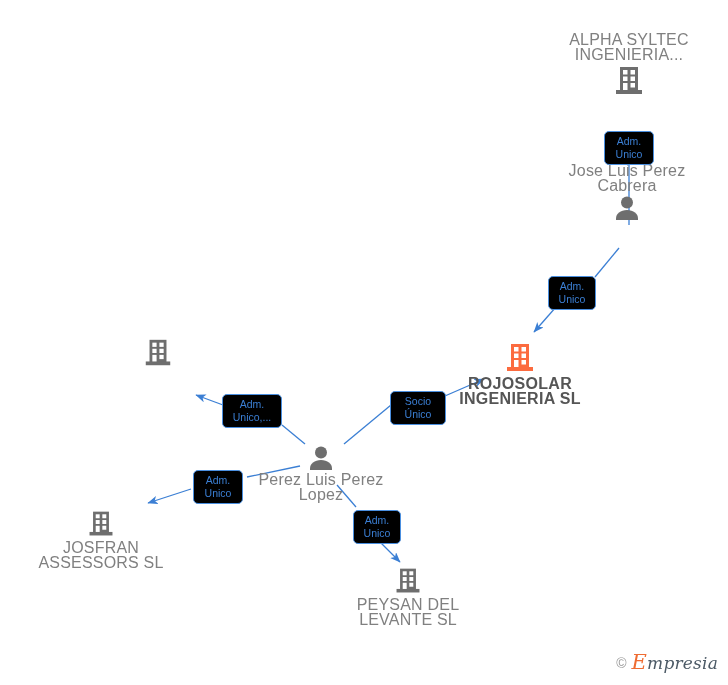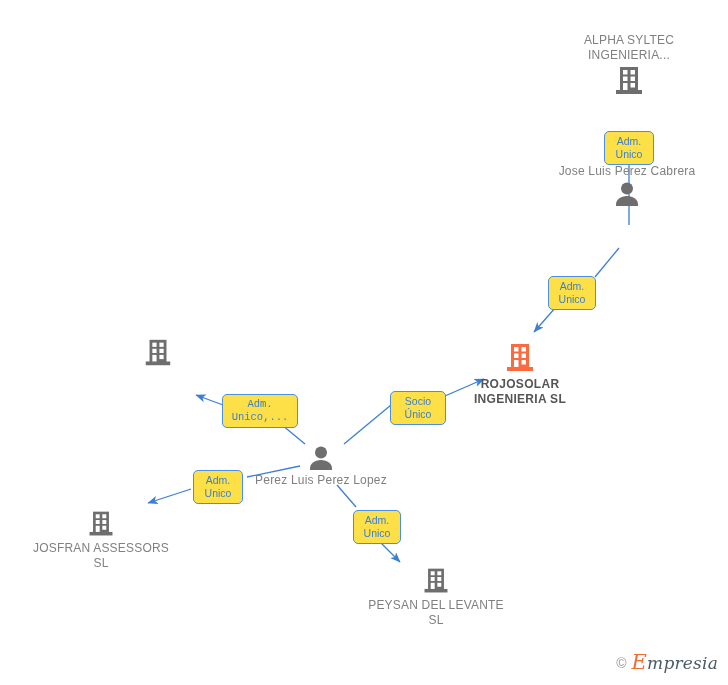--- a/index.html
+++ b/index.html
@@ -36,45 +36,45 @@
 
   
   .node {
     position: absolute;
     width: 150px;
     margin-left: -75px;
     text-align: center;
     line-height: 14.5px;
   }
   .node-label {
-    font-size: 12px;
+    font-size: 16px;
     color: #808080;
     letter-spacing: 0.2px;
     white-space: pre-line;
   }
   .node-label.highlight {
     color: #555555;
     font-weight: bold;
-    font-size: 12px;
+    font-size: 16px;
     letter-spacing: 0.3px;
   }
   .icon-wrap {
     display: block;
     line-height: 0;
   }
   .icon-wrap svg { display: inline-block; }
 
   
   .node.label-top .node-label { margin-bottom: 2px; }
   .node.label-bottom .node-label { margin-top: 2px; }
 
   
   .rel-chip {
     position: absolute;
-    background: #fde047;
+    background: #000000;
     border: 1.4px solid #4a8fe0;
     border-radius: 5px;
     color: #3b7fd4;
     font-size: 10.5px;
     line-height: 13px;
     text-align: center;
     padding: 3px 5px 3px 5px;
     white-space: pre-line;
     box-sizing: border-box;
   }
@@ -245,21 +245,21 @@
           <rect x="11" y="12.5" width="4.5" height="4.5"></rect>
           <rect x="18.5" y="12.5" width="4.5" height="4.5"></rect>
           <rect x="11" y="19" width="4.5" height="7"></rect>
           <rect x="18.5" y="19" width="4.5" height="4.5"></rect>
         </g>
       </svg>
     </span>
     <div class="node-label">JOSFRAN ASSESSORS SL</div>
   </div>
 
-  <div class="node label-bottom" style="left:436px; top:566px;">
+  <div class="node label-bottom" style="left:408px; top:566px;">
     <span class="icon-wrap">
       <svg width="30" height="30" viewBox="0 0 34 34" xmlns="http://www.w3.org/2000/svg">
         <g fill="#6e6e6e">
           <rect x="8" y="3" width="18" height="26"></rect>
           <rect x="4" y="26" width="26" height="4"></rect>
         </g>
         <g fill="#ffffff">
           <rect x="11" y="6" width="4.5" height="4.5"></rect>
           <rect x="18.5" y="6" width="4.5" height="4.5"></rect>
           <rect x="11" y="12.5" width="4.5" height="4.5"></rect>
@@ -271,21 +271,21 @@
     </span>
     <div class="node-label">PEYSAN DEL LEVANTE SL</div>
   </div>
 
   <div class="rel-chip" style="left:604px; top:131px; width:50px;">Adm. Unico</div>
 
   <div class="rel-chip" style="left:548px; top:276px; width:48px;">Adm. Unico</div>
 
   <div class="rel-chip" style="left:390px; top:391px; width:56px;">Socio Único</div>
 
-  <div class="rel-chip" style="left:222px; top:394px; width:76px;font-family:Liberation Mono, monospace;">Adm. Unico,...</div>
+  <div class="rel-chip" style="left:222px; top:394px; width:60px;">Adm. Unico,...</div>
 
   <div class="rel-chip" style="left:193px; top:470px; width:50px;">Adm. Unico</div>
 
   <div class="rel-chip" style="left:353px; top:510px; width:48px;">Adm. Unico</div>
 
   <div id="watermark">
     <span class="copy-mark">©</span>
     <span class="brand"><span class="brand-initial">E</span><span>mpresia</span></span>
   </div>
 

